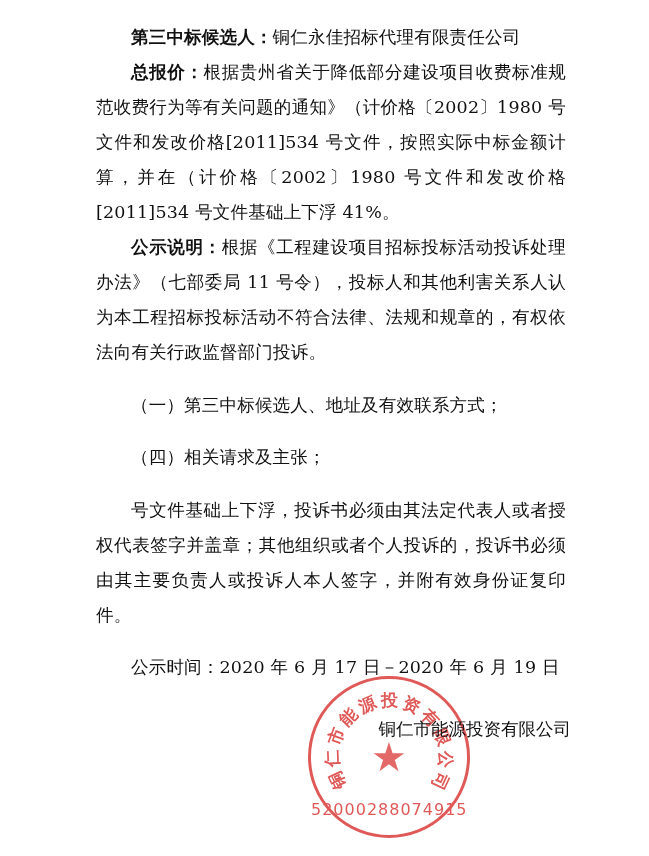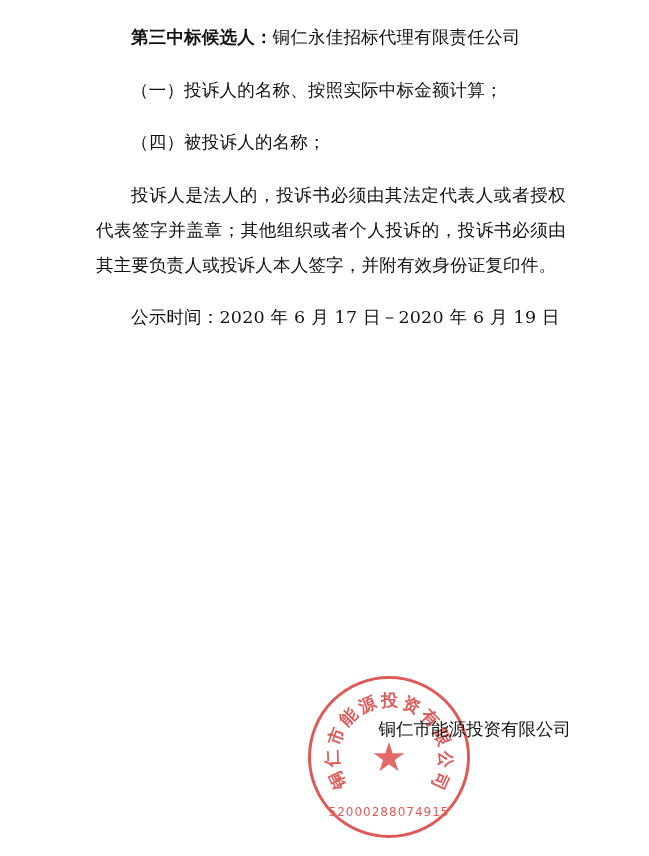--- a/index.html
+++ b/index.html
@@ -94,42 +94,44 @@
     font-weight: bold;
     font-family: "DejaVu Serif", "Liberation Serif", serif;
     transform-origin: 0 0;
     white-space: nowrap;
   }
   .stamp .bottom-code {
     position: absolute;
     left: 0;
     bottom: 16px;
     width: 156px;
-    text-align: center;
-    font-size: 12px;
+    text-align: right;
+    font-size: 16px;
     letter-spacing: 1px;
     font-family: "DejaVu Sans", "Liberation Sans", sans-serif;
   }
 </style>
 </head>
 <body>
 
 <div class="page">
 
   <div class="body-text">
 
     <p class="para"><span class="lead">第三中标候选人：</span><span>铜仁永佳招标代理有限责任公司</span></p>
 
+    <p class="para"><span class="lead">总报价：</span><span>根据贵州省关于降低部分建设项目收费标准规范收费行为等有关问题的通知》（计价格〔2002〕1980 号文件和发改价格[2011]534 号文件，按照实际中标金额计算，并在（计价格〔2002〕1980 号文件和发改价格[2011]534 号文件基础上下浮 41%。</span></p>
+
+    <p class="para"><span class="lead">公示说明：</span><span>根据《工程建设项目招标投标活动投诉处理办法》（七部委局 11 号令），投标人和其他利害关系人认为本工程招标投标活动不符合法律、法规和规章的，有权依法向有关行政监督部门投诉。</span></p>
 
 
+    <p class="item">（一）第三中标候选人、地址及有效联系方式；</p>
+    <p class="item">（四）相关请求及主张；</p>
 
-    <p class="item">（一）投诉人的名称、按照实际中标金额计算；</p>
-    <p class="item">（四）被投诉人的名称；</p>
-
-    <p class="para">投诉人是法人的，投诉书必须由其法定代表人或者授权代表签字并盖章；其他组织或者个人投诉的，投诉书必须由其主要负责人或投诉人本人签字，并附有效身份证复印件。</p>
+    <p class="para">号文件基础上下浮，投诉书必须由其法定代表人或者授权代表签字并盖章；其他组织或者个人投诉的，投诉书必须由其主要负责人或投诉人本人签字，并附有效身份证复印件。</p>
 
     <p class="info-line">公示时间：2020 年 6 月 17 日－2020 年 6 月 19 日</p>
 
   </div>
 
   <div class="stamp">
     <div class="arc-text" id="seal-arc">
         <span style="transform: rotate(-115deg) translate(0px, -60px) rotate(0deg) translate(-8px, -8px);">铜</span>
         <span style="transform: rotate(-92deg) translate(0px, -60px) rotate(0deg) translate(-8px, -8px);">仁</span>
         <span style="transform: rotate(-69deg) translate(0px, -60px) rotate(0deg) translate(-8px, -8px);">市</span>

